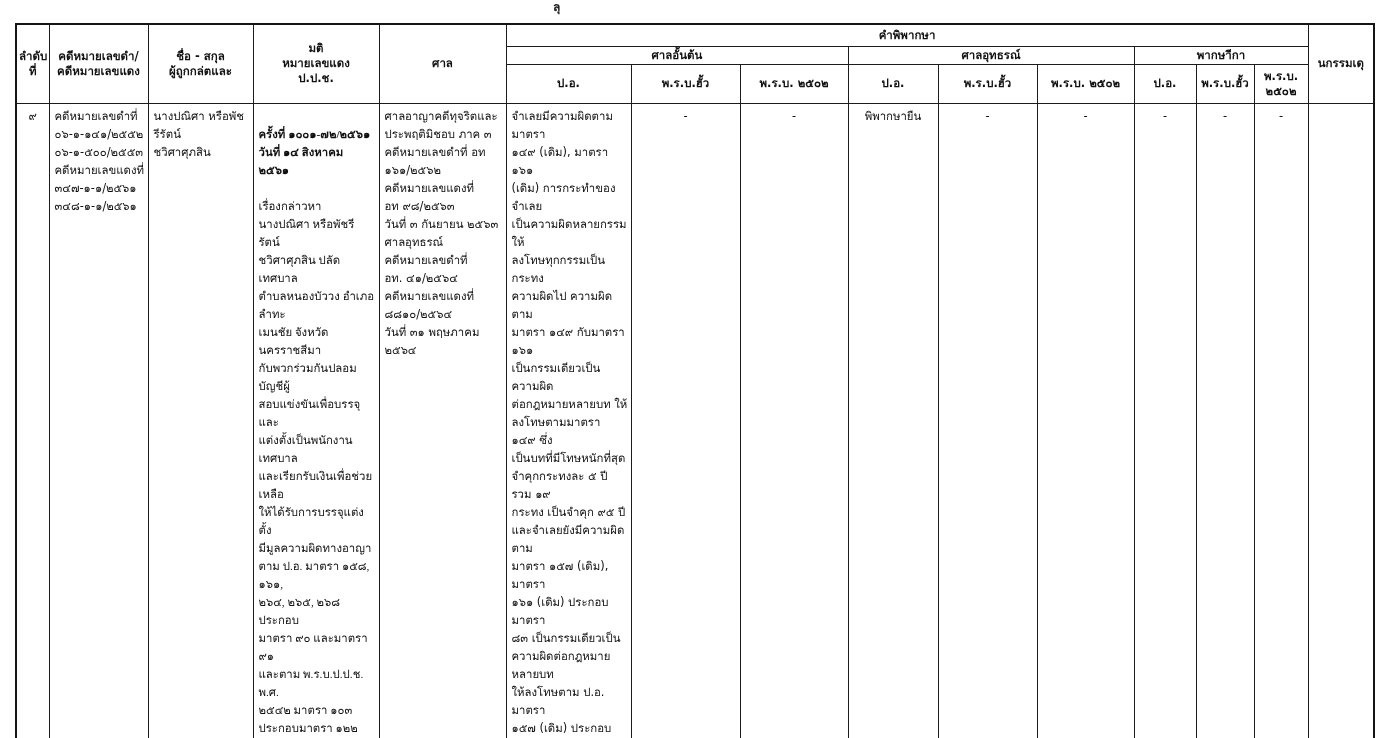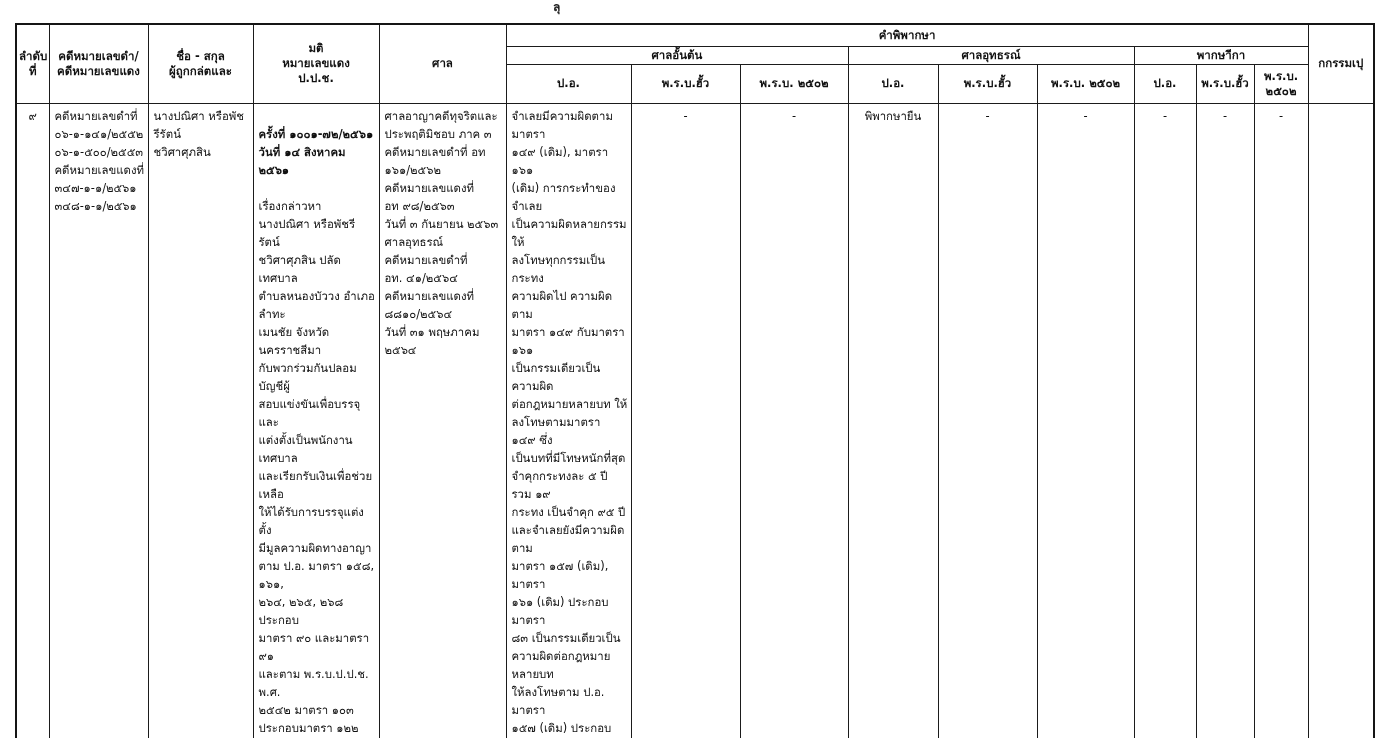--- a/index.html
+++ b/index.html
@@ -30,21 +30,21 @@
     font-size:11.5px;font-weight:bold;
     text-align:center;vertical-align:middle;
     line-height:15px;padding:1px 2px;
   }
   .doc td{
     font-size:11.4px;
     vertical-align:top;text-align:left;
     line-height:18px;padding:3px 3px 3px 5px;
   }
   .doc td.ctr{text-align:center;padding-left:2px;padding-right:2px;}
-  .doc td .seg{display:block;white-space:pre-line;}
+  .doc td .seg{display:block;white-space:pre-line;font-family:Liberation Serif, serif;}
   .doc td .b{font-weight:bold;}
   tr.h1{height:22px;}
   tr.h2{height:18px;}
   tr.h3{height:39px;margin-left:16px;}
 </style>
 </head>
 <body>
 
 <div class="page">
 
@@ -74,21 +74,21 @@
 ที่</th>
         <th rowspan="3">คดีหมายเลขดำ/
 คดีหมายเลขแดง</th>
         <th rowspan="3">ชื่อ - สกุล
 ผู้ถูกกล่ตและ</th>
         <th rowspan="3">มติ
 หมายเลขแดง
 ป.ป.ช.</th>
         <th rowspan="3">ศาล</th>
         <th colspan="9">คำพิพากษา</th>
-        <th rowspan="3">กกรรมเปุ</th>
+        <th rowspan="3">นกรรมเดุ</th>
       </tr>
       <tr class="h2">
         <th colspan="3">ศาลอั้นต้น</th>
         <th colspan="3">ศาลอุทธรณ์</th>
         <th colspan="3">พากษาีกา</th>
       </tr>
       <tr class="h3">
         <th>ป.อ.</th>
         <th>พ.ร.บ.ฮั้ว</th>
         <th>พ.ร.บ. ๒๕๐๒</th>

